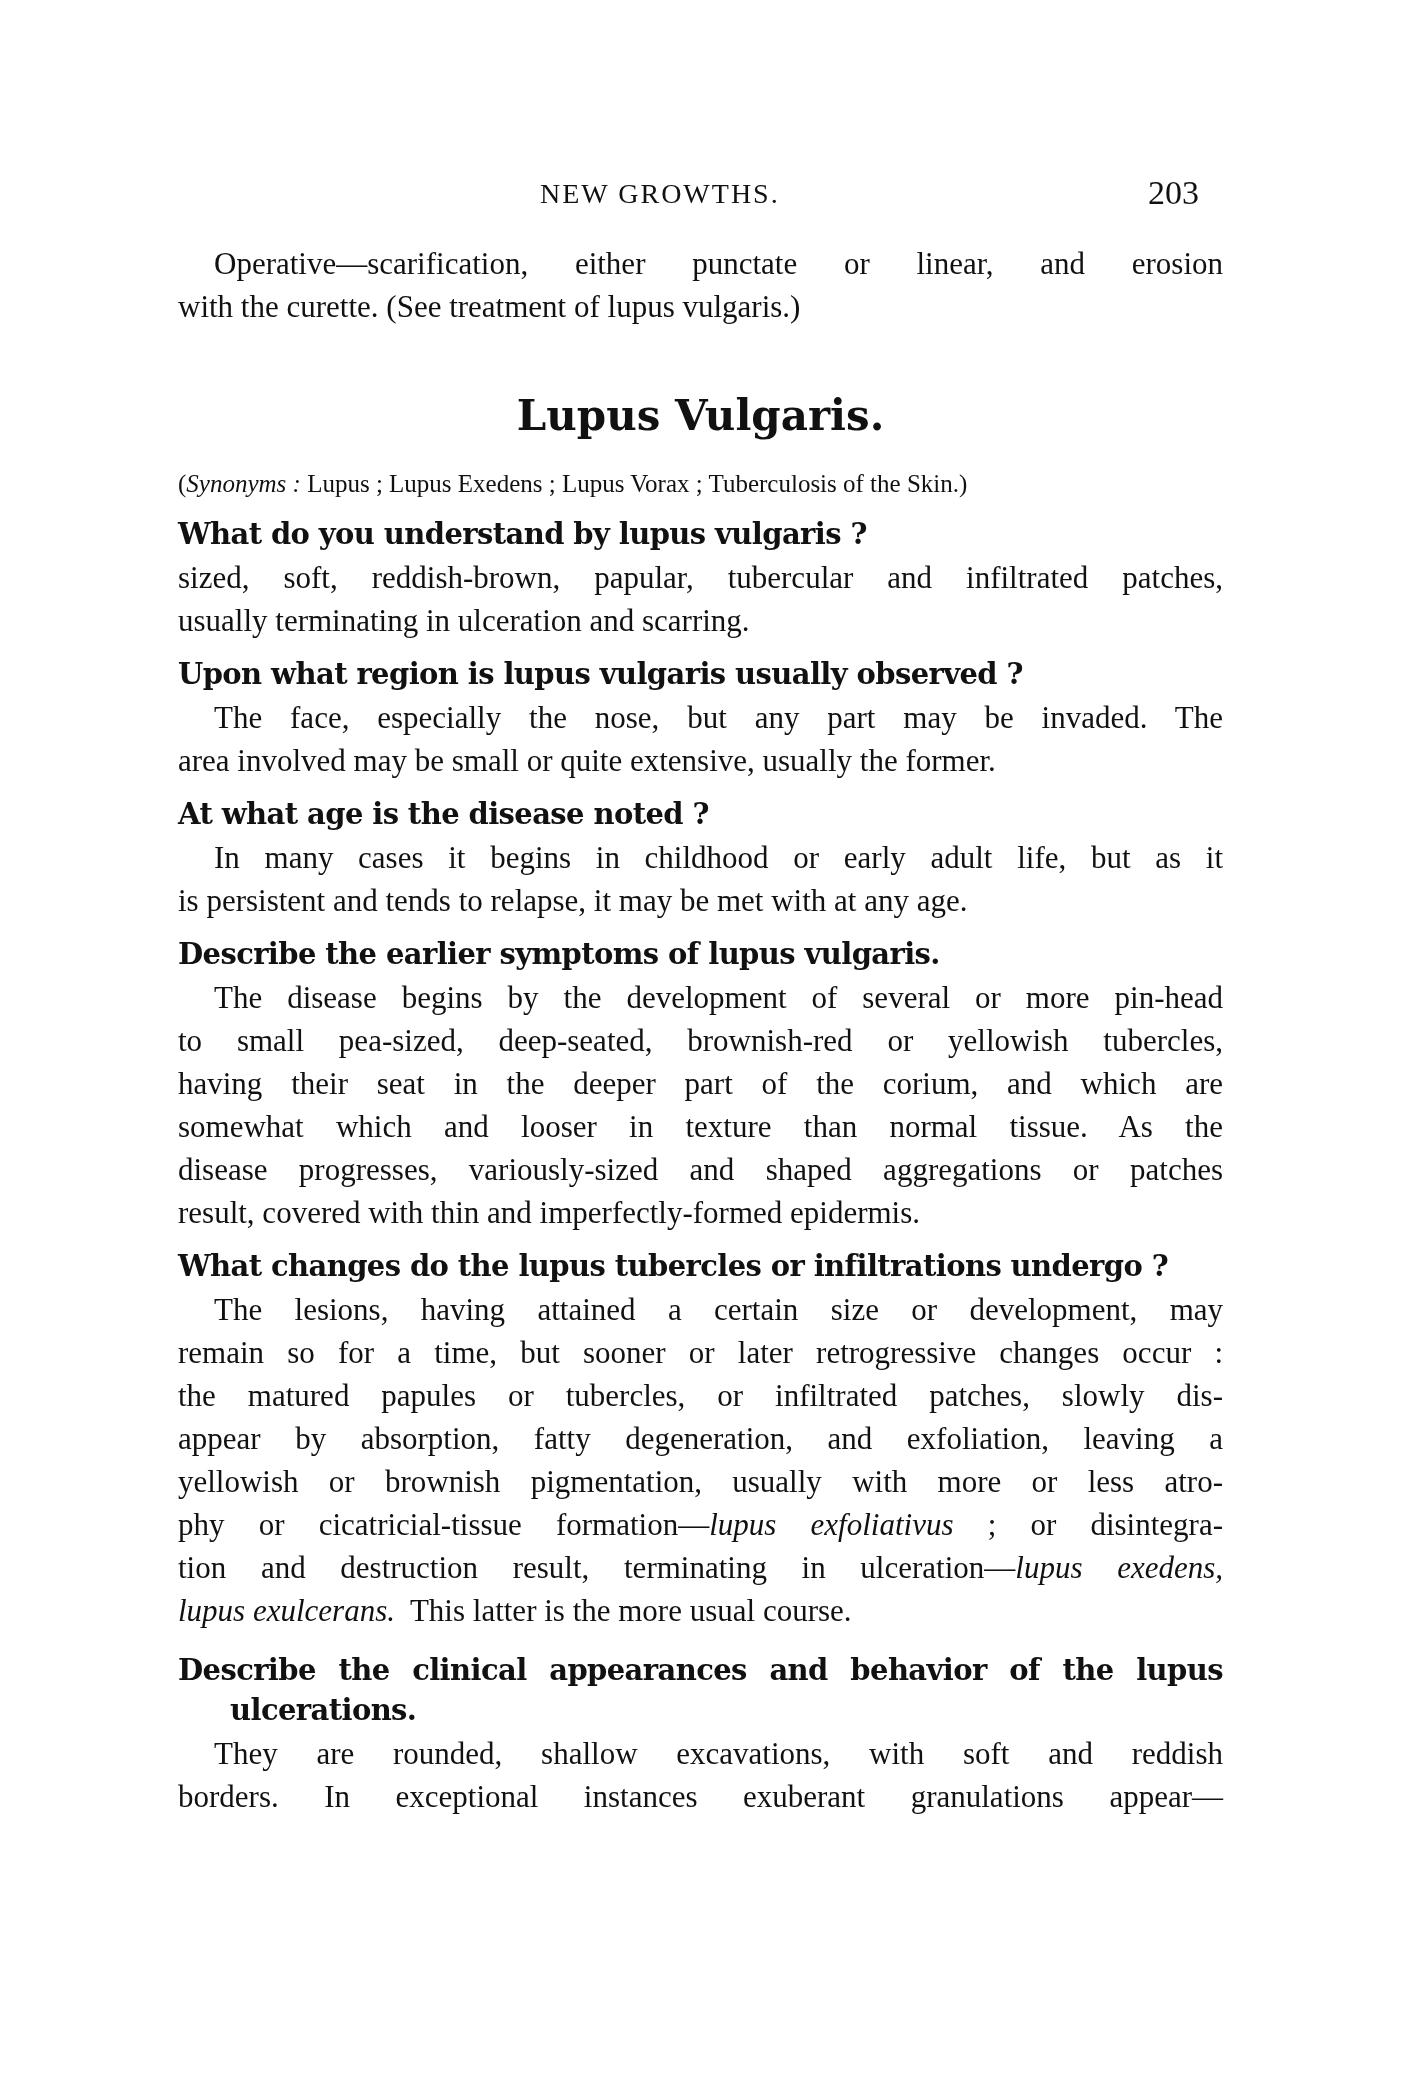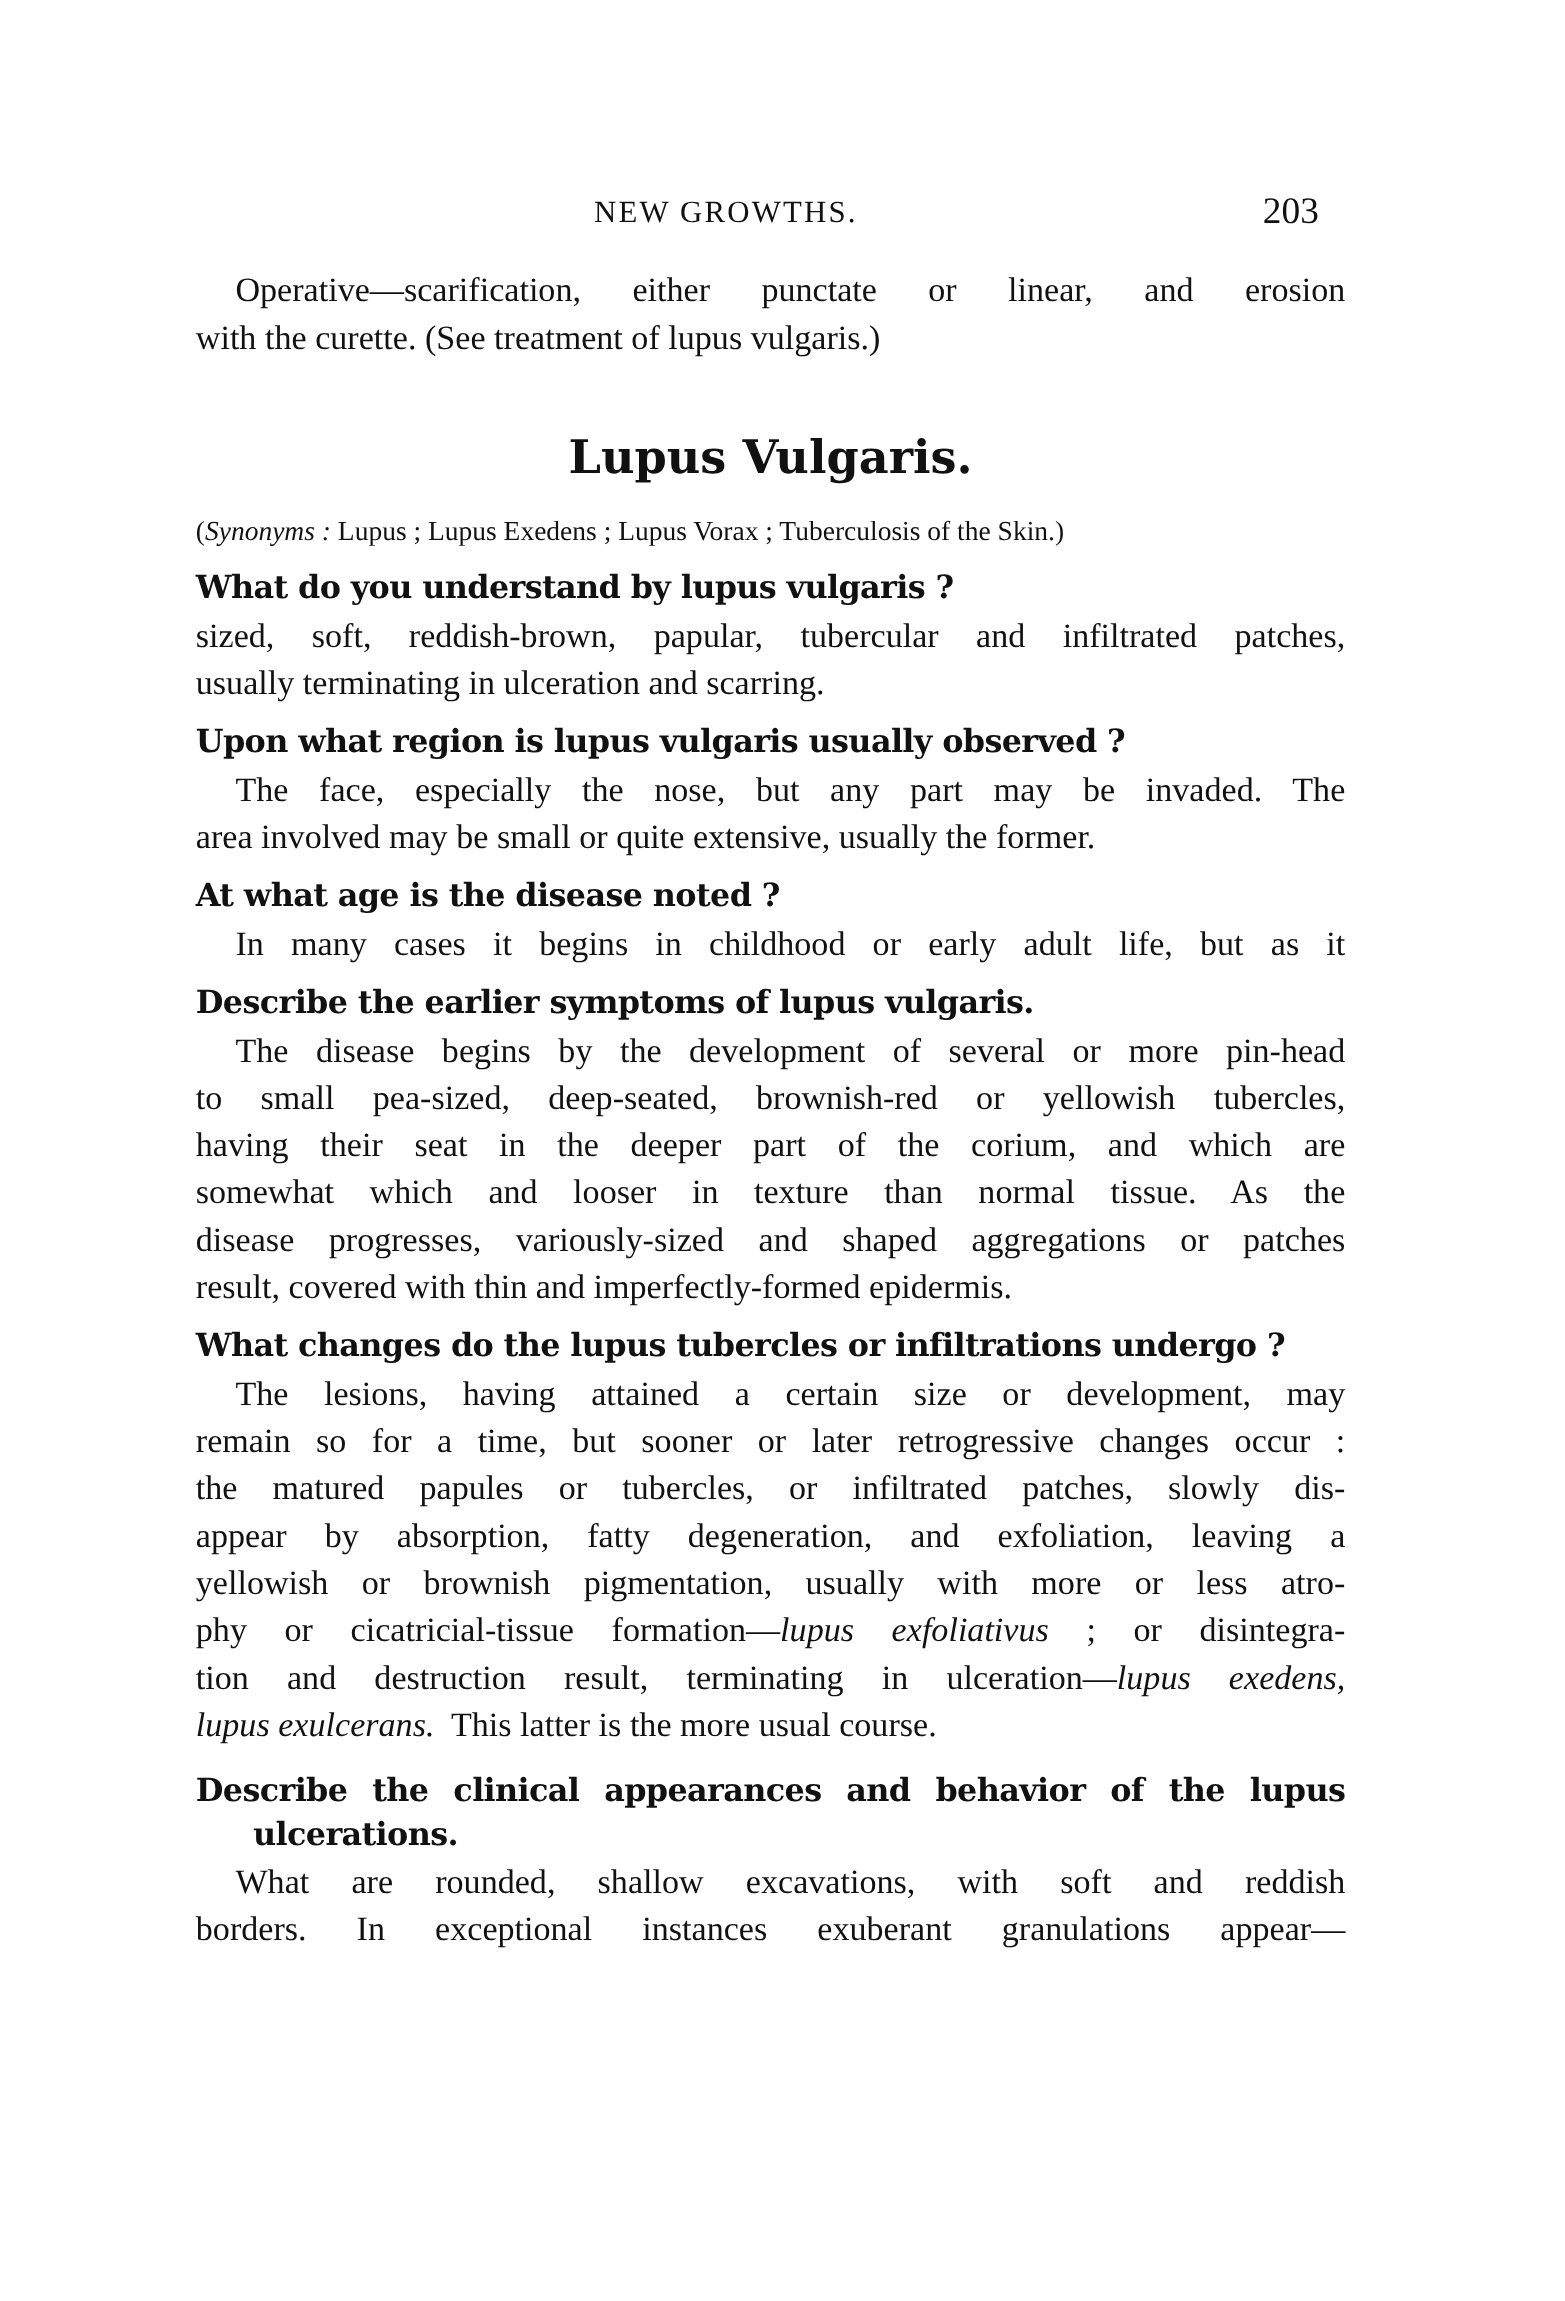--- a/index.html
+++ b/index.html
@@ -51,20 +51,21 @@
 
     <div class="question">Upon what region is lupus vulgaris usually observed ?</div>
     <div class="block">
       <div class="line indent">The face, especially the nose, but any part may be invaded. The</div>
       <div class="line last">area involved may be small or quite extensive, usually the former.</div>
     </div>
 
     <div class="question">At what age is the disease noted ?</div>
     <div class="block">
       <div class="line indent">In many cases it begins in childhood or early adult life, but as it</div>
+      <div class="line last">is persistent and tends to relapse, it may be met with at any age.</div>
     </div>
 
     <div class="question">Describe the earlier symptoms of lupus vulgaris.</div>
     <div class="block">
       <div class="line indent">The disease begins by the development of several or more pin-head</div>
       <div class="line">to small pea-sized, deep-seated, brownish-red or yellowish tubercles,</div>
       <div class="line">having their seat in the deeper part of the corium, and which are</div>
       <div class="line">somewhat which and looser in texture than normal tissue. As the</div>
       <div class="line">disease progresses, variously-sized and shaped aggregations or patches</div>
       <div class="line last">result, covered with thin and imperfectly-formed epidermis.</div>
@@ -80,18 +81,18 @@
       <div class="line"><span>phy or cicatricial-tissue formation—</span><em>lupus exfoliativus</em><span> ; or disintegra-</span></div>
       <div class="line"><span>tion and destruction result, terminating in ulceration—</span><em>lupus exedens,</em><span></span></div>
       <div class="line last"><span></span><em>lupus exulcerans.</em><span style="white-space:pre;">  This latter is the more usual course.</span></div>
     </div>
 
     <div class="question" style="margin-top:18px;">
       <div style="text-align:justify;text-align-last:justify;">Describe the clinical appearances and behavior of the lupus</div>
       <div class="wrap2" style="padding-left:52px;">ulcerations.</div>
     </div>
     <div class="block">
-      <div class="line indent">What are rounded, shallow excavations, with soft and reddish</div>
+      <div class="line indent">They are rounded, shallow excavations, with soft and reddish</div>
       <div class="line">borders. In exceptional instances exuberant granulations appear—</div>
     </div>
 
   </div>
 </div>
 
 </body></html>

